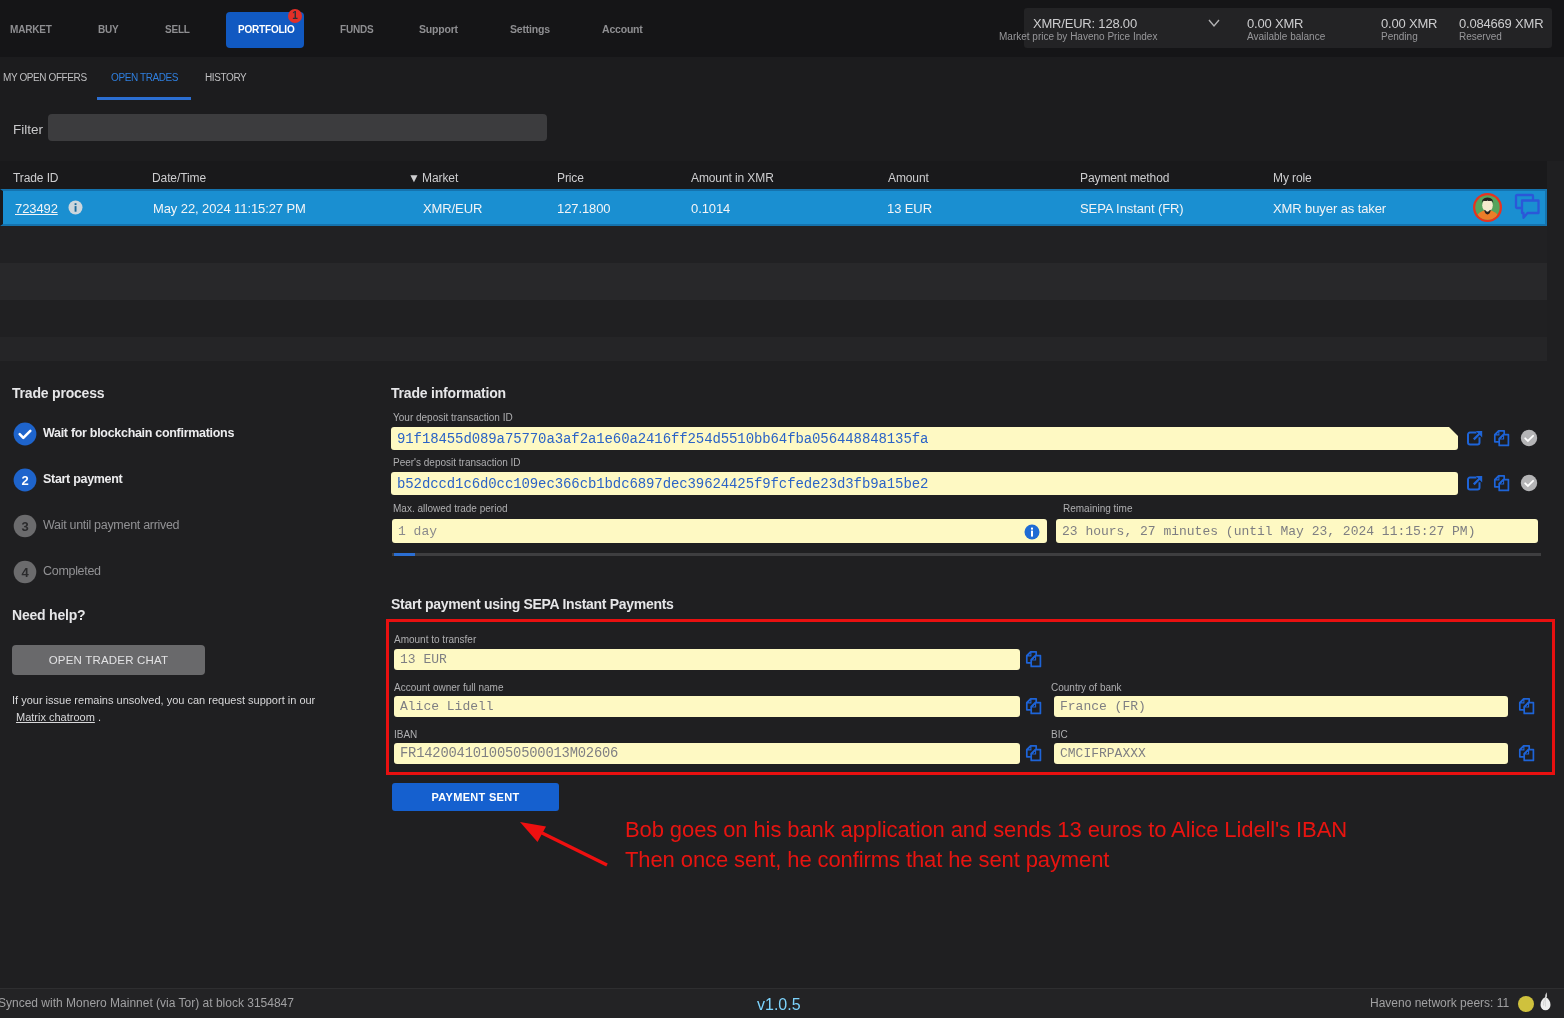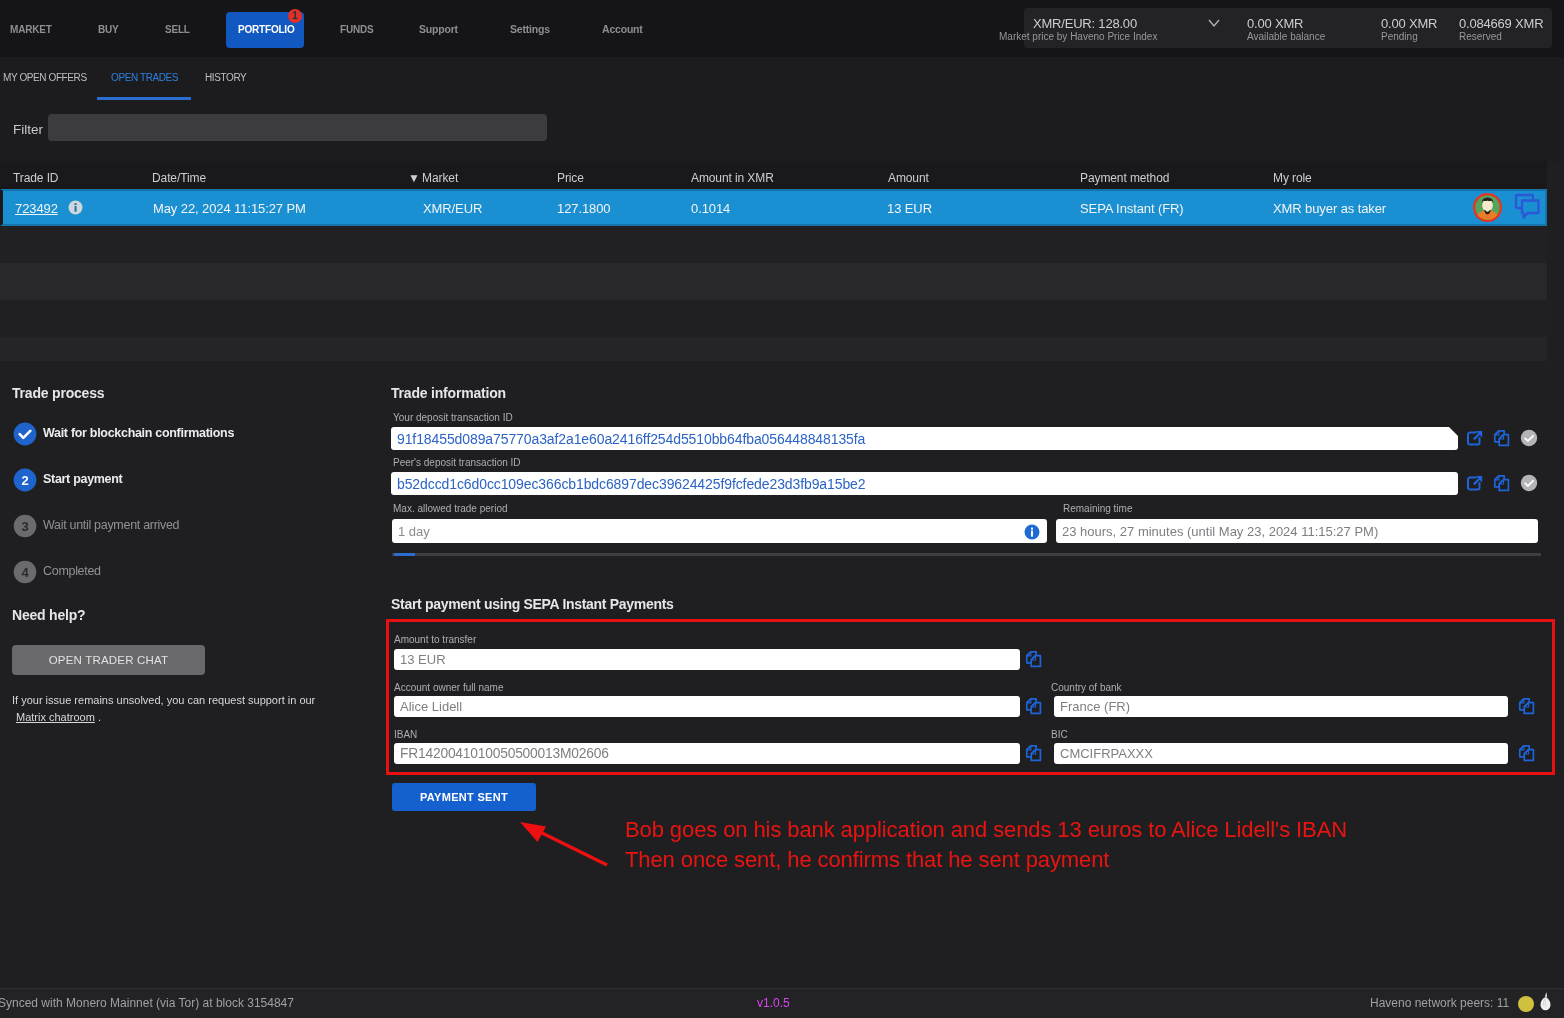--- a/index.html
+++ b/index.html
@@ -1,21 +1,21 @@
 <!DOCTYPE html>
 <html><head>
 <meta charset="utf-8">
 <style>
   * { margin:0; padding:0; box-sizing:border-box; }
   html,body { width:1564px; height:1018px; background:#1f1f21; overflow:hidden;
     font-family:"Liberation Sans", sans-serif; }
   .abs { position:absolute; }
   .lbl { position:absolute; font-size:10px; color:#aeaeb0; letter-spacing:0px; }
-  .field { position:absolute; background:#ffffff; border-radius:3px;
-    display:flex; align-items:center; padding:0 6px; color:#7f7f83; font-size:13px; }
+  .field { position:absolute; background:#fef9c3; border-radius:3px;
+    display:flex; align-items:center; padding:0 6px; color:#7f7f83; font-size:13px;font-family:Liberation Mono, monospace; }
   .hdrcell { position:absolute; font-size:12px; color:#cdcdcf; letter-spacing:-0.1px; }
   .rowcell { position:absolute; font-size:13px; color:#f2f4f6; letter-spacing:-0.1px; }
   .navitem { position:absolute; font-size:10px; font-weight:bold; color:#8e8e91; letter-spacing:-0.2px; }
   .bold15 { position:absolute; font-size:14px; font-weight:bold; color:#e6e6e8; letter-spacing:-0.2px; }
 </style>
 </head>
 <body>
 
 <div class="abs" style="left:0;top:0;width:1564px;height:57px;background:#151517;"></div>
 <div class="navitem" style="left:10px;top:23.5px;">MARKET</div>
@@ -228,33 +228,33 @@
   <path d="M10.3 5.6 H15.4 V16.4 H6.2 V9.7 Z" fill="#1e1e20" stroke="#1e64d8" stroke-width="1.7" stroke-linejoin="round"></path>
   <path d="M10.6 5.9 L6.5 10 L10.6 10 Z" fill="none" stroke="#1e64d8" stroke-width="1.1"></path>
   </svg>
 <svg class="abs" style="left:1518px;top:744px;" width="17" height="18" viewBox="0 0 17 18">
   <path d="M5.6 1.8 H11.2 V12.8 H1.8 V5.6 Z" fill="none" stroke="#1e64d8" stroke-width="1.7" stroke-linejoin="round"></path>
   <path d="M5.9 2.1 L2.1 5.9 L5.9 5.9 Z" fill="none" stroke="#1e64d8" stroke-width="1.1"></path>
   <path d="M10.3 5.6 H15.4 V16.4 H6.2 V9.7 Z" fill="#1e1e20" stroke="#1e64d8" stroke-width="1.7" stroke-linejoin="round"></path>
   <path d="M10.6 5.9 L6.5 10 L10.6 10 Z" fill="none" stroke="#1e64d8" stroke-width="1.1"></path>
   </svg>
 
-<div class="abs" style="left:392px;top:783px;width:144px;height:28px;background:#1560cf;border-radius:3px;
+<div class="abs" style="left:392px;top:783px;width:167px;height:28px;background:#1560cf;border-radius:3px;
   color:#fff;font-size:11px;font-weight:bold;letter-spacing:0.3px;text-align:center;line-height:28px;">PAYMENT SENT</div>
 
 <div class="abs" style="left:625px;top:815px;font-size:22px;letter-spacing:-0.1px;line-height:29.5px;color:#e81410;white-space:nowrap;">
   Bob goes on his bank application and sends 13 euros to Alice Lidell's IBAN<br>
   Then once sent, he confirms that he sent payment</div>
 <svg class="abs" style="left:500px;top:805px;" width="130" height="70" viewBox="0 0 130 70">
   <line x1="107" y1="60" x2="36" y2="25" stroke="#ee1010" stroke-width="3.4"></line>
   <polygon points="20,17 46,21.5 37.5,37" fill="#ee1010"></polygon>
   </svg>
 
 <div class="abs" style="left:0;top:988px;width:1564px;height:30px;background:#232325;border-top:1px solid #2e2e30;"></div>
 <div class="abs" style="left:-2px;top:996px;font-size:12px;color:#a0a0a2;">Synced with Monero Mainnet (via Tor) at block 3154847</div>
-<div class="abs" style="left:757px;top:996px;font-size:12px;color:#d946ef;">v1.0.5</div>
+<div class="abs" style="left:757px;top:996px;font-size:16px;color:#7dd3fc;">v1.0.5</div>
 <div class="abs" style="left:1370px;top:996px;font-size:12px;color:#a0a0a2;">Haveno network peers: 11</div>
 <div class="abs" style="left:1518px;top:996px;width:16px;height:16px;border-radius:8px;background:#cfc13d;"></div>
 <svg class="abs" style="left:1538px;top:991px;" width="16" height="21" viewBox="0 0 16 21">
   <path d="M7.5 6 C11 8 12.5 10.5 12.5 14 a5 5.3 0 0 1 -10 0 C2.5 10.5 4 8 7.5 6 z" fill="#f0f0f0"></path>
   <path d="M7.2 6.5 C7.5 4.5 7.0 3.2 8.8 1.2 C8.4 3.4 9.4 4.6 8.6 6.6 z" fill="#f0f0f0"></path>
   <path d="M7.5 7 C6 9 5.2 11.5 5.5 14.5 M7.8 7 C7.2 9.5 7 12 7.5 15.5" stroke="#c9c9c9" stroke-width="0.7" fill="none"></path>
   </svg>
 
 </body></html>

